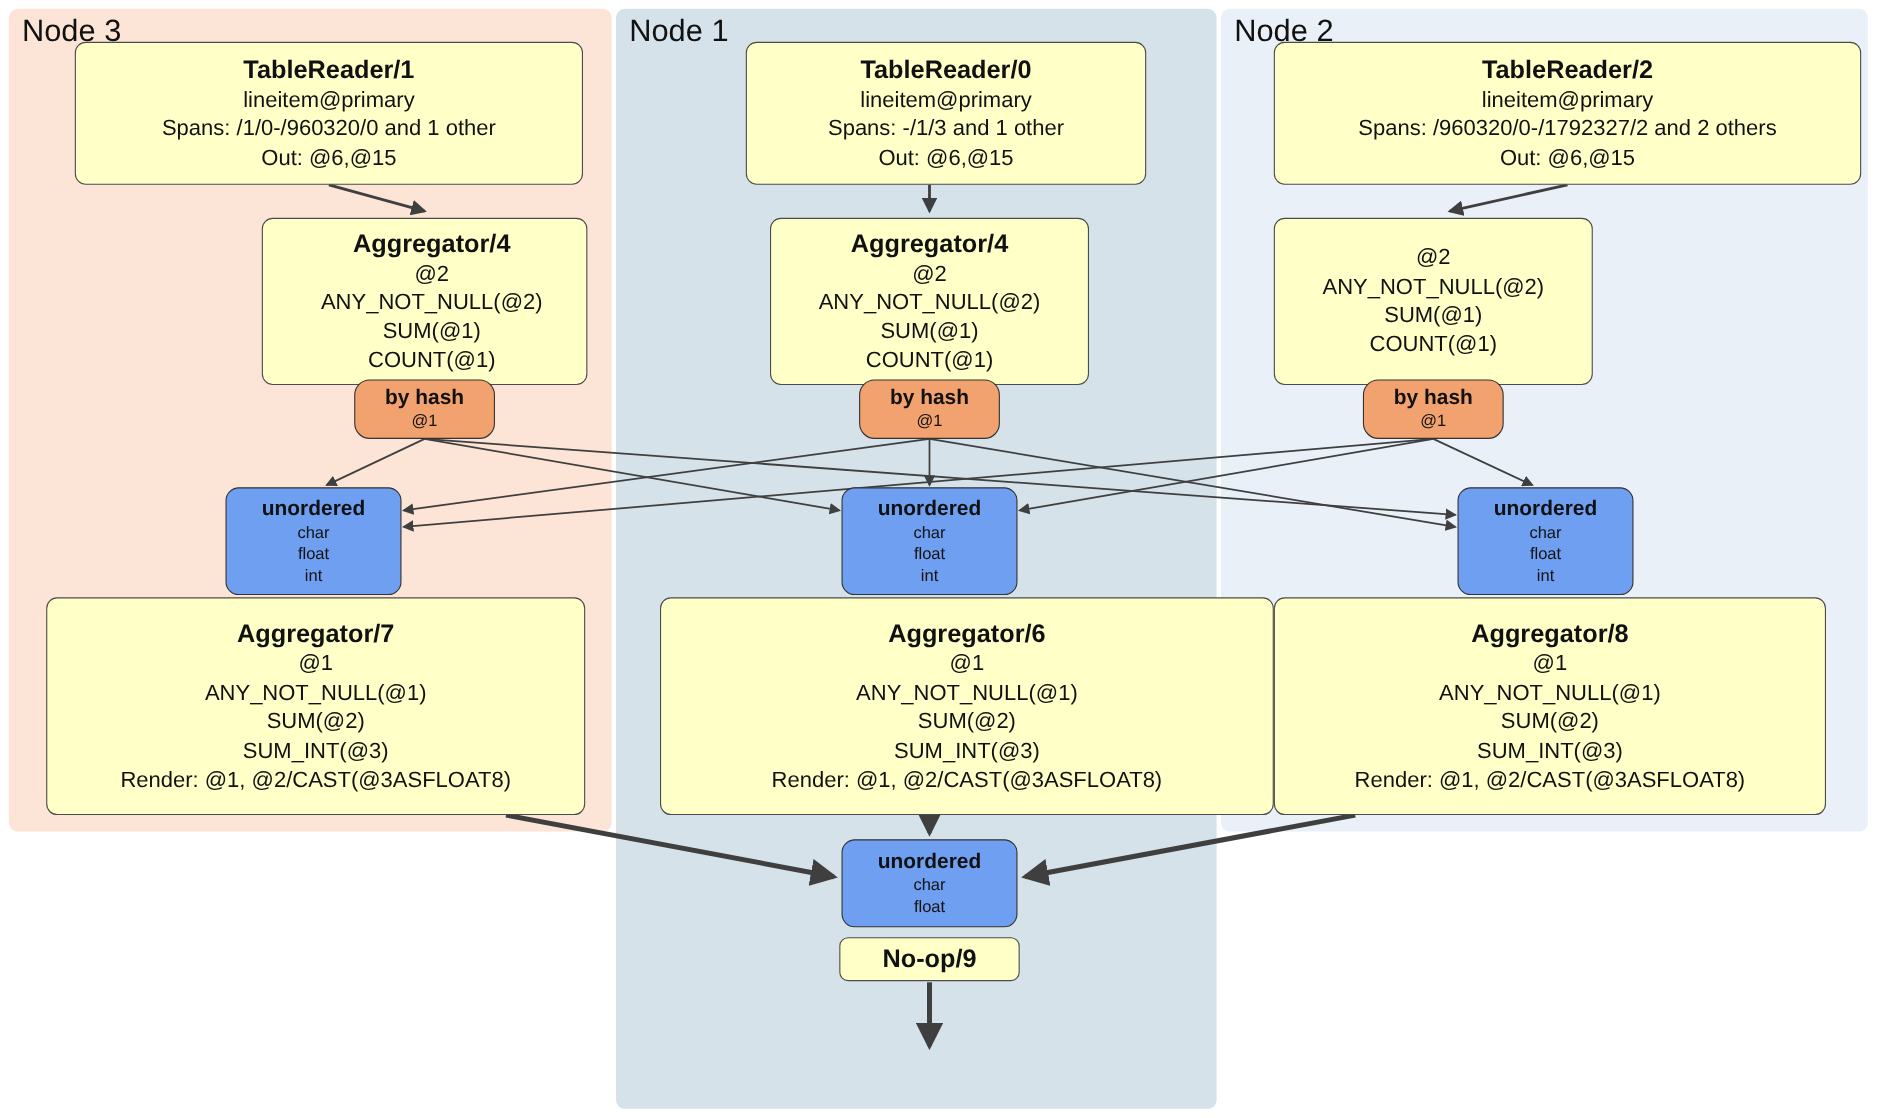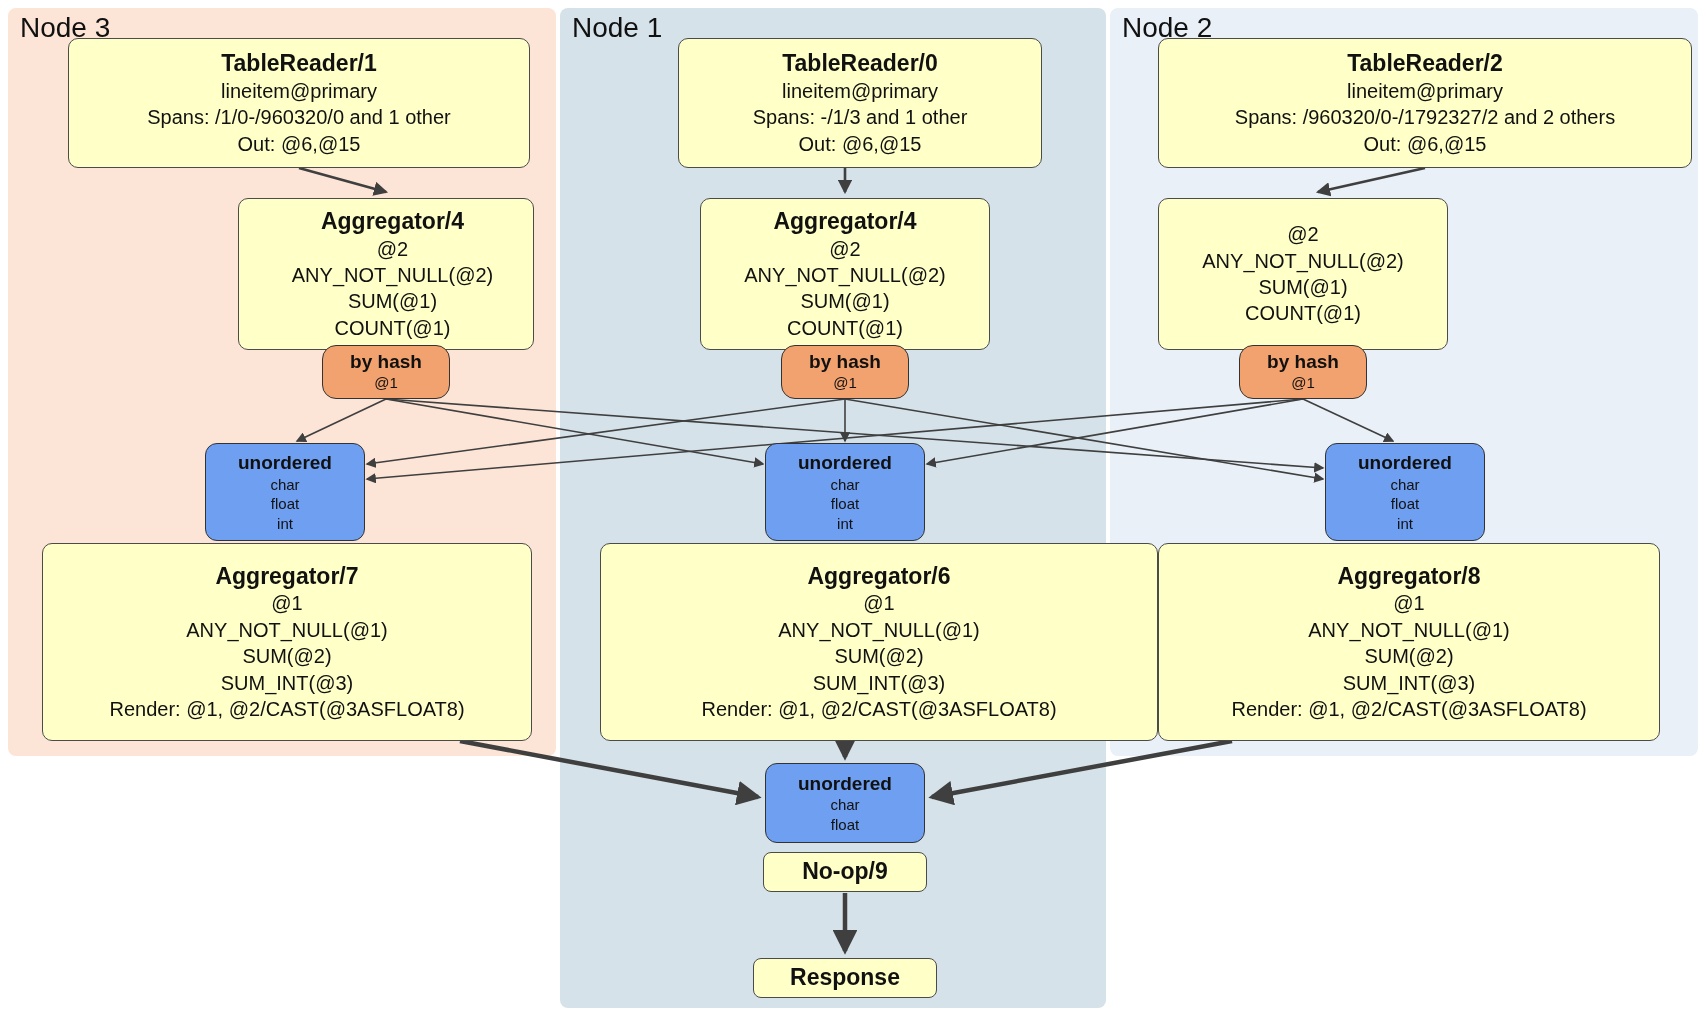--- a/index.html
+++ b/index.html
@@ -160,23 +160,20 @@
   <div class="merge merge-final" style="left:765px;top:763px;width:160px;">
     <div class="title">unordered</div>
     <div class="line">char</div>
     <div class="line">float</div>
   </div>
 
   <div class="mini" style="left:763px;top:852px;width:164px;">
     <div class="title">No-op/9</div>
   </div>
 
-  <div class="mini" style="left:753px;top:958px;width:184px;">
-    <div class="title">Response</div>
-  </div>
 
   <div class="box tr-box" style="left:1158px;top:38px;width:534px;">
     <div class="title">TableReader/2</div>
     <div class="line">lineitem@primary</div>
     <div class="line">Spans: /960320/0-/1792327/2 and 2 others</div>
     <div class="line">Out: @6,@15</div>
   </div>
 
   <div class="box agg-top" style="left:1158px;top:198px;width:290px;">
     <div class="line">@2</div>

